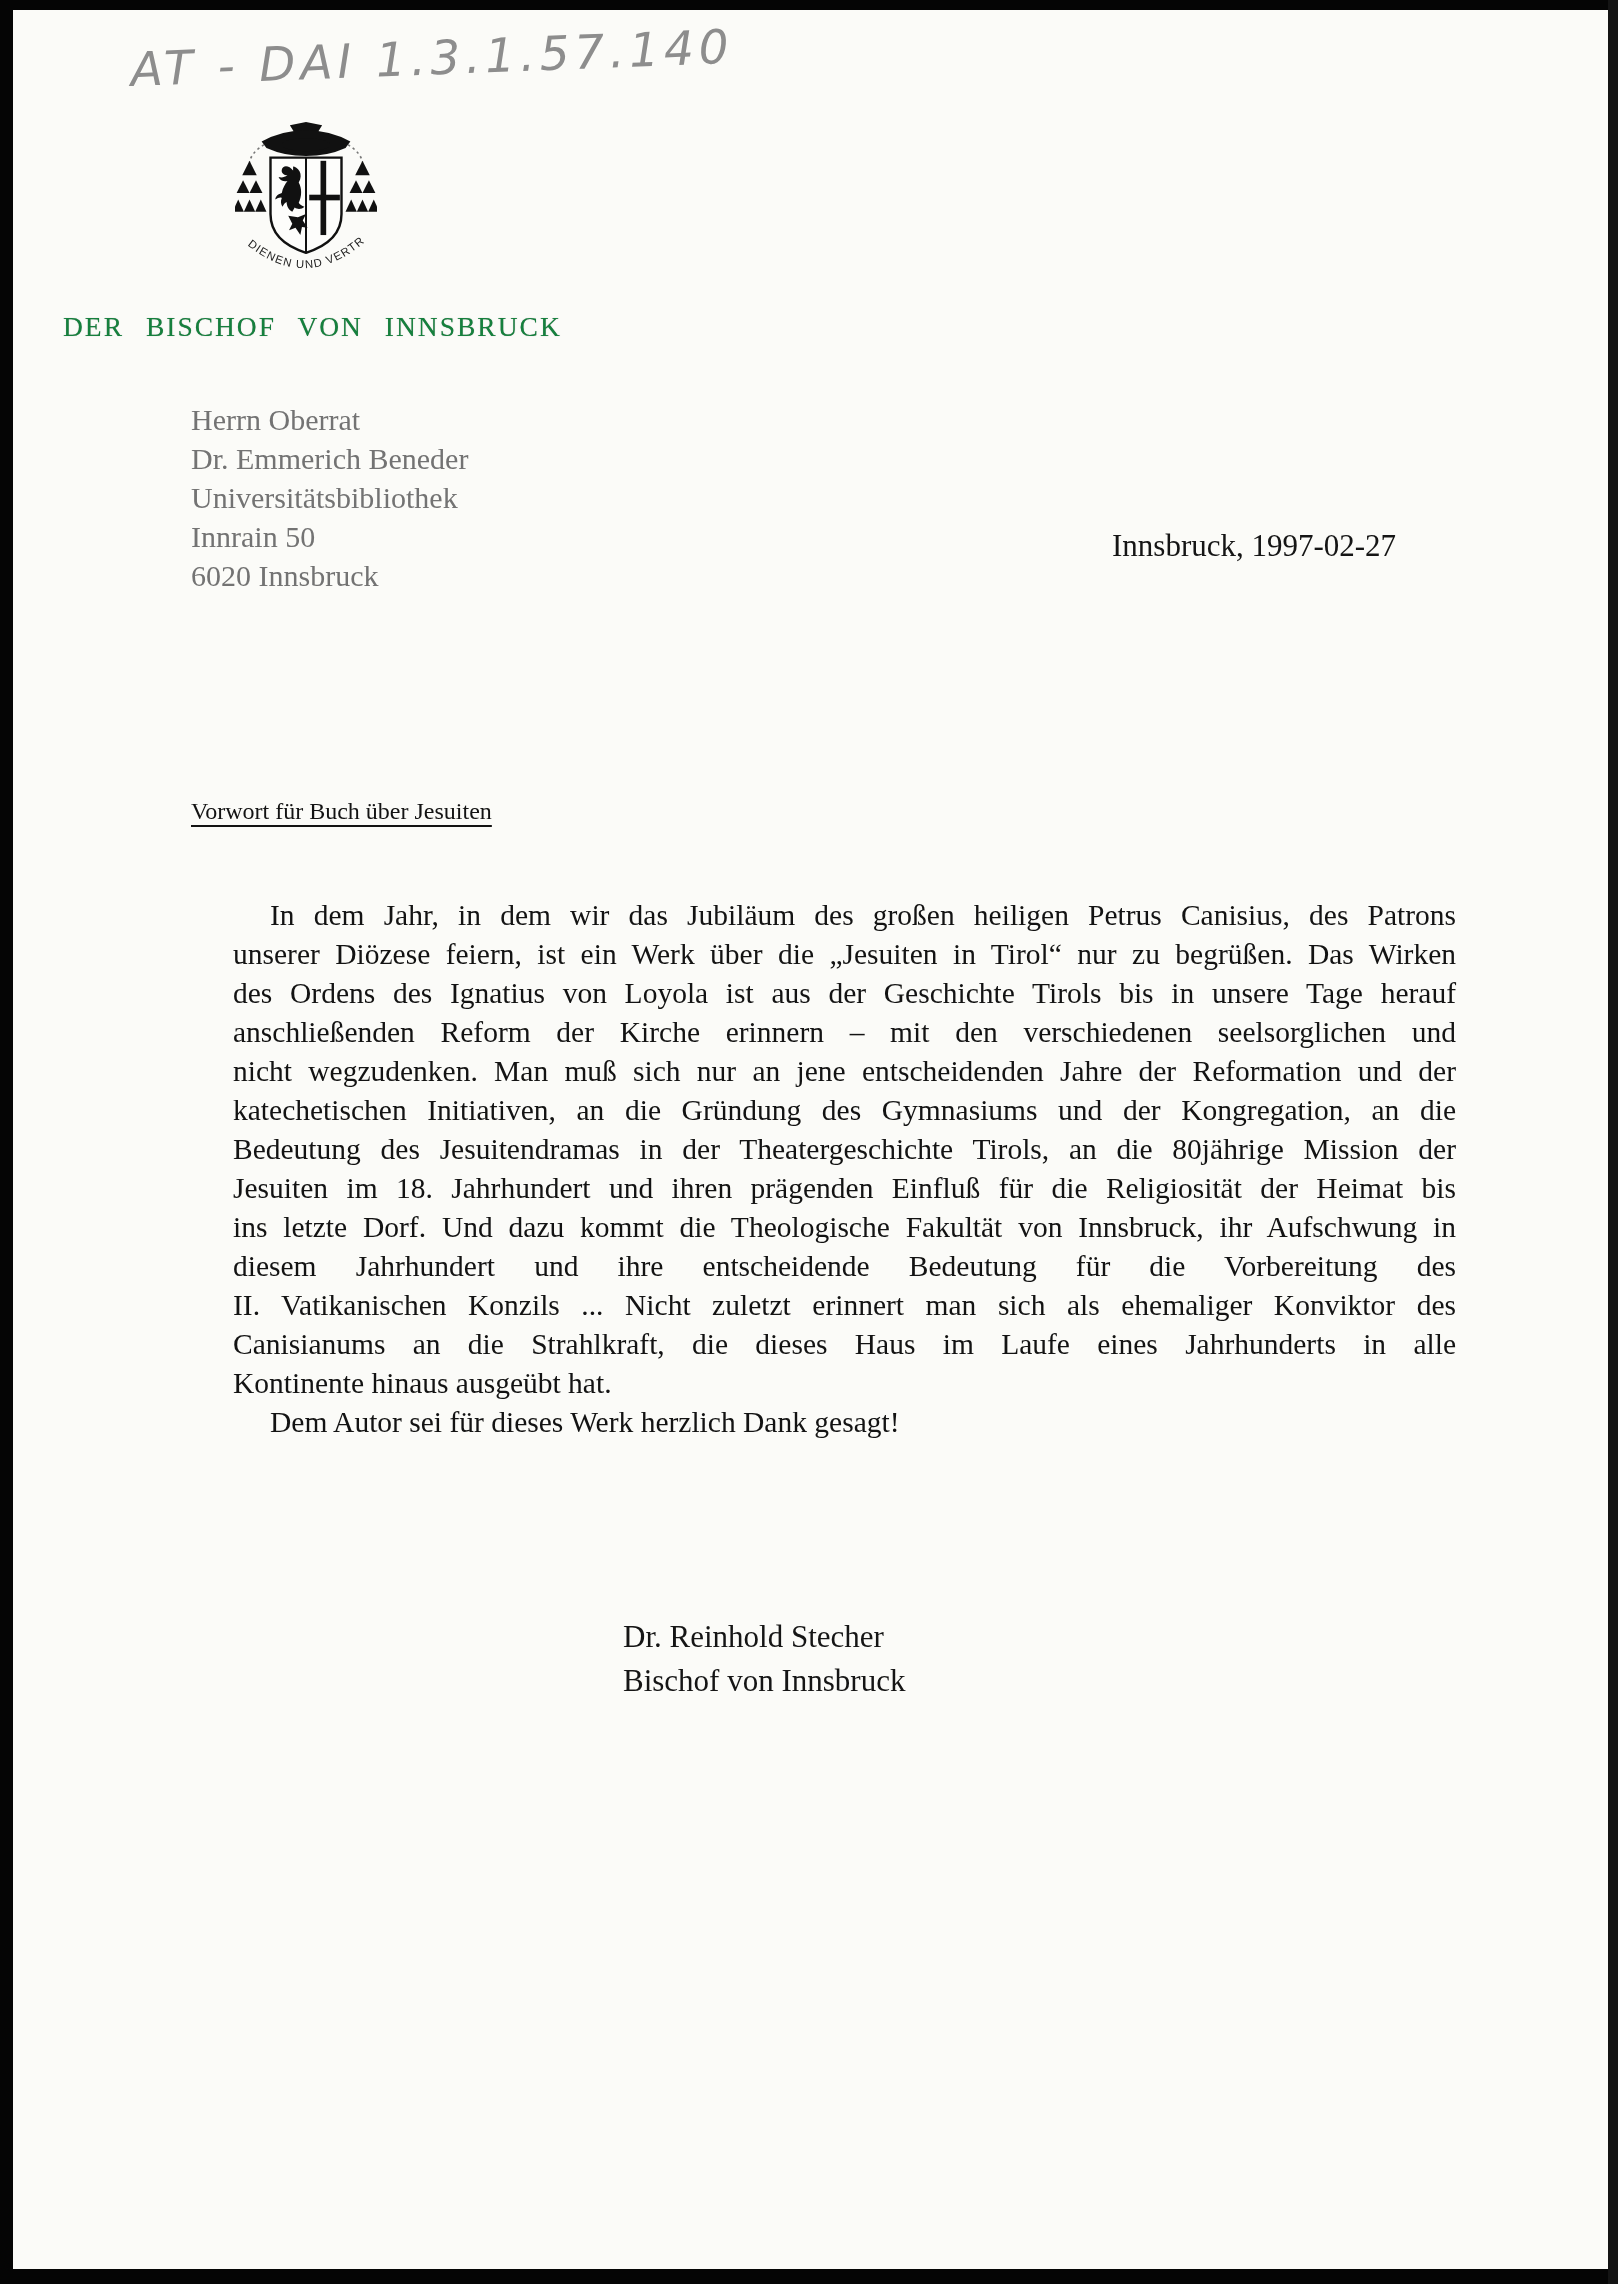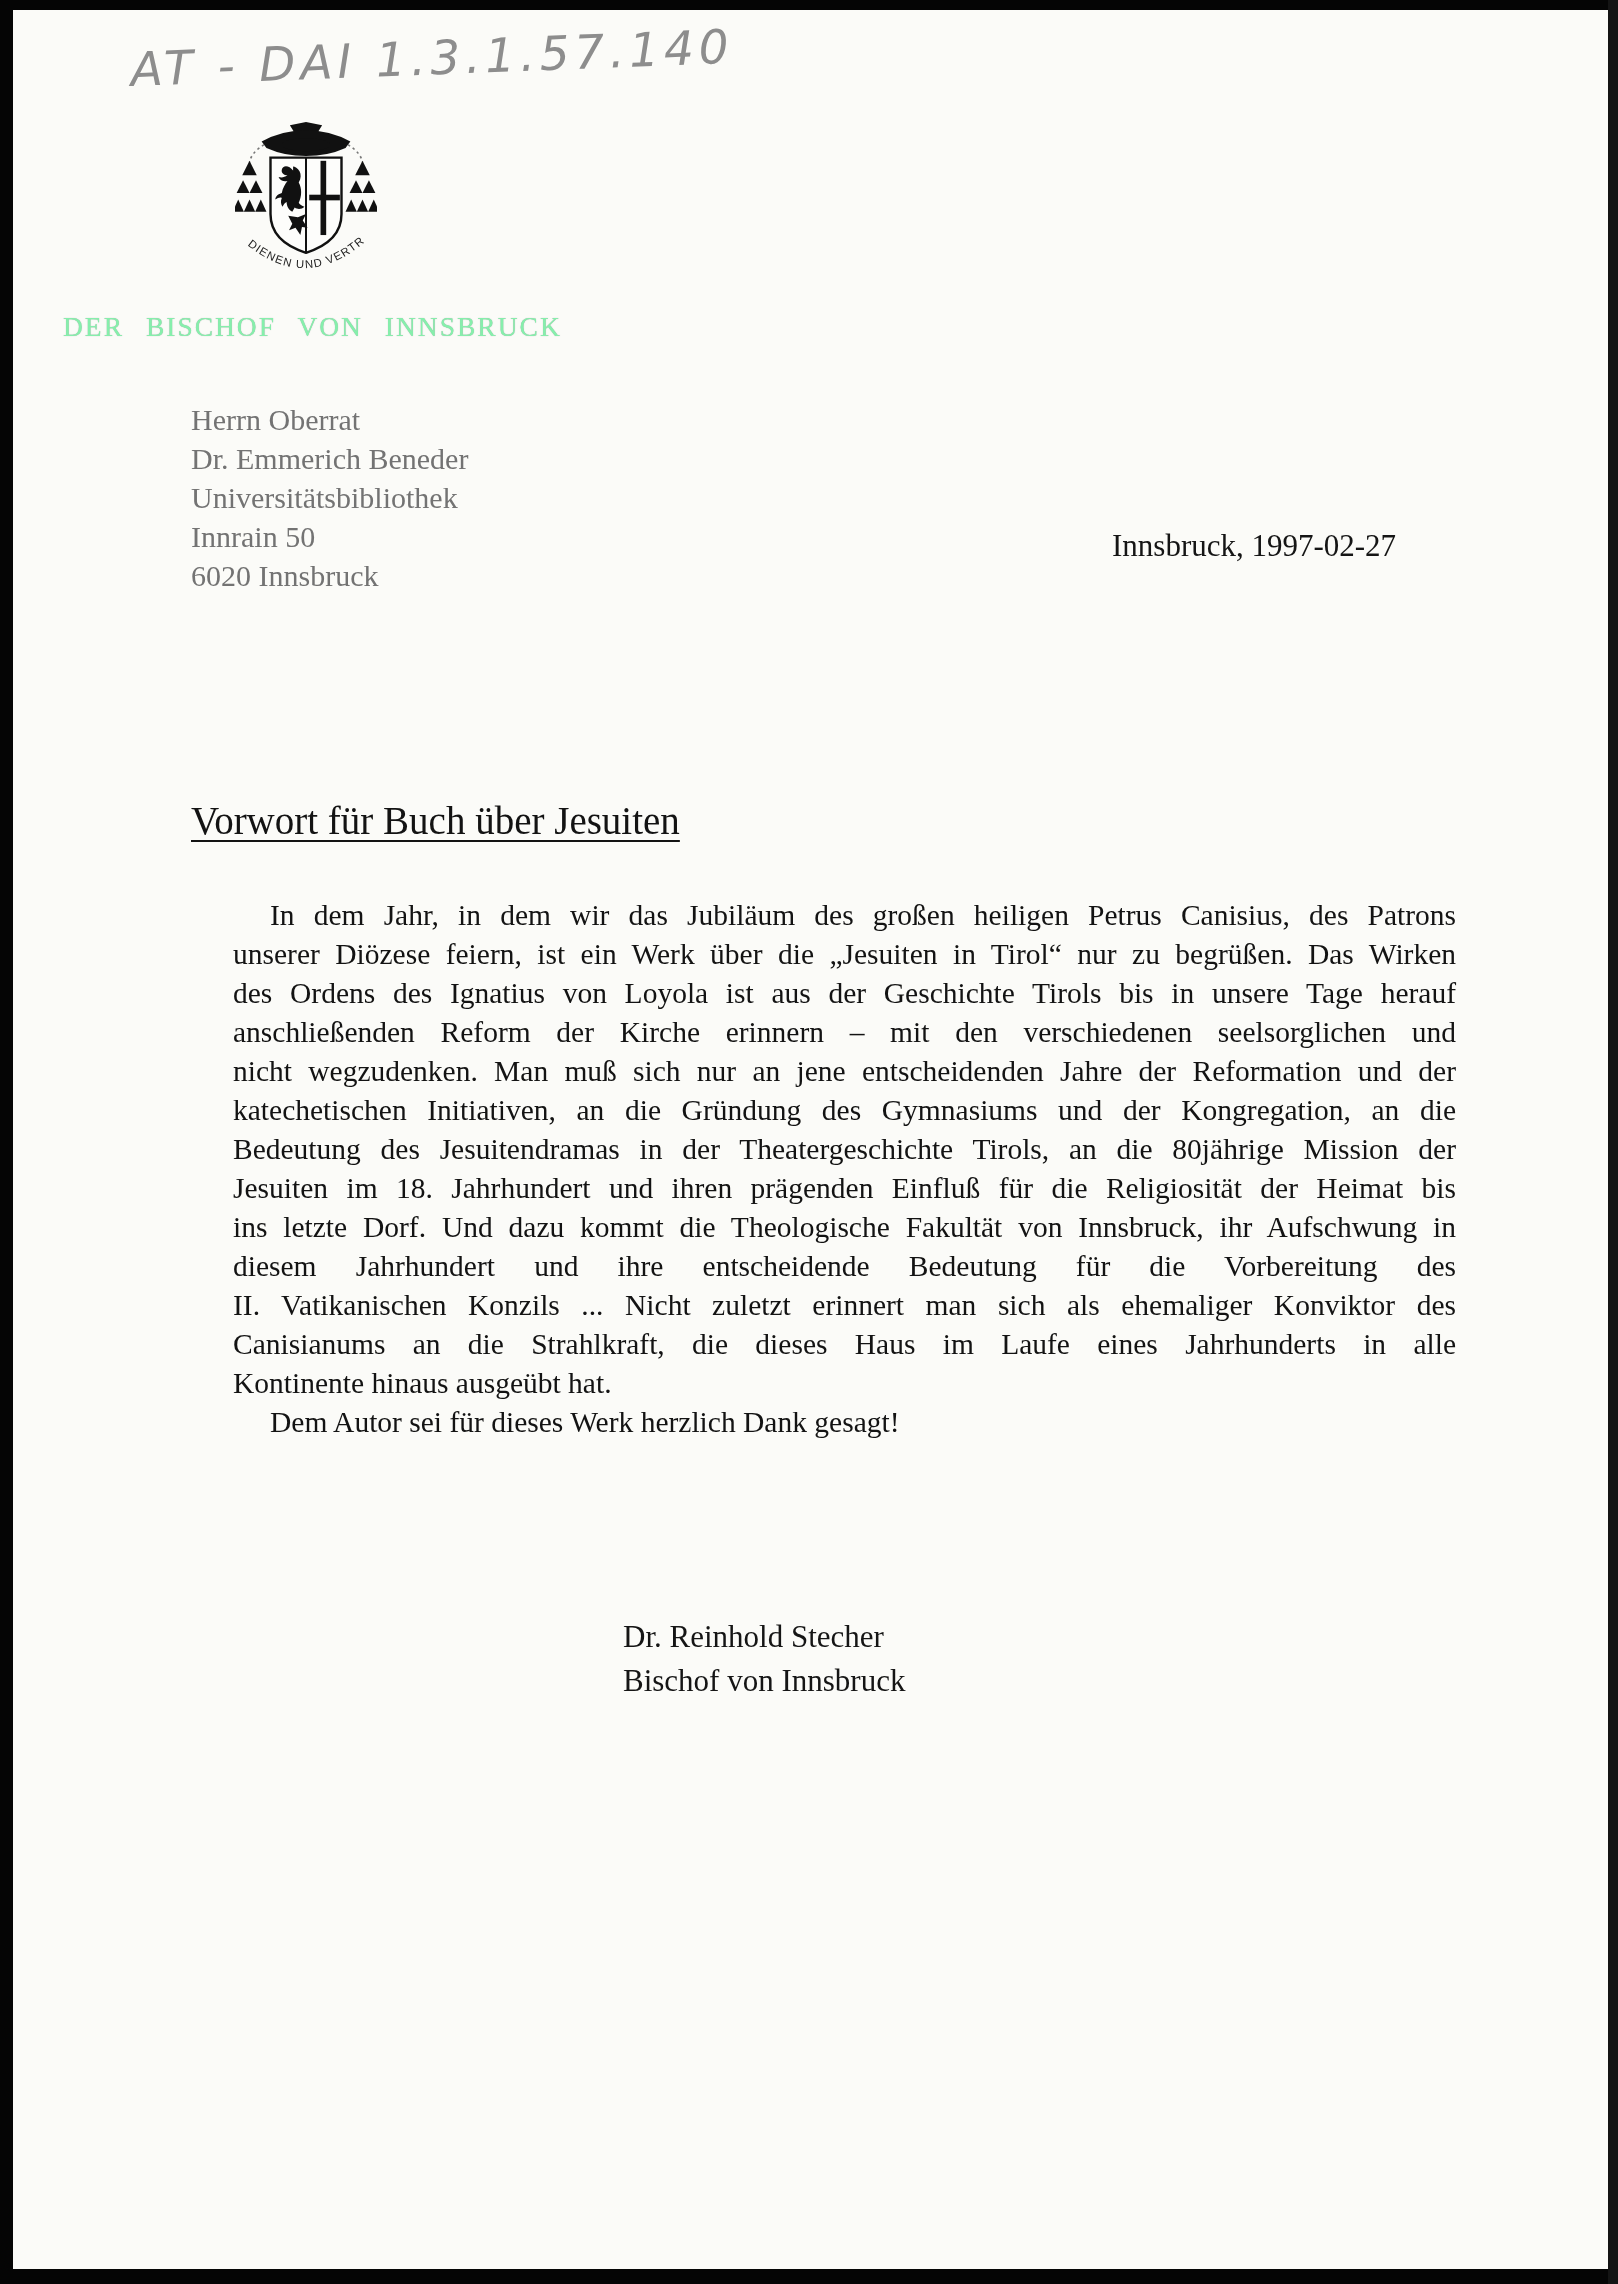--- a/index.html
+++ b/index.html
@@ -23,38 +23,38 @@
     color:#8d8d8d;
     transform:rotate(-2.2deg);
     white-space:nowrap;
   }
 
   .crest{left:235px;top:120px;width:142px;height:176px;}
 
   .letterhead-title{
     left:63px;top:311px;width:550px;
     font-size:27.5px;letter-spacing:2px;word-spacing:13px;
-    color:#86efac;
+    color:#15803d;
     white-space:nowrap;
     text-shadow:0 0 0.8px #55555588;
   }
 
   .recipient{
     left:191px;top:400px;width:485px;
     font-size:30px;line-height:39px;color:#737373;
   }
 
   .dateline{
     left:1112px;top:528px;width:388px;
     font-size:31px;color:#151515;white-space:nowrap;
   }
 
   .subject{
     left:191px;top:798px;width:566px;
-    font-size:39px;color:#131313;
+    font-size:24px;color:#131313;
     text-decoration:underline;
     text-decoration-thickness:2.4px;
     text-underline-offset:5.7px;
     white-space:nowrap;
   }
 
   .letter-body{
     left:189px;top:896px;width:1267px;
     font-size:29.5px;color:#131313;
   }

